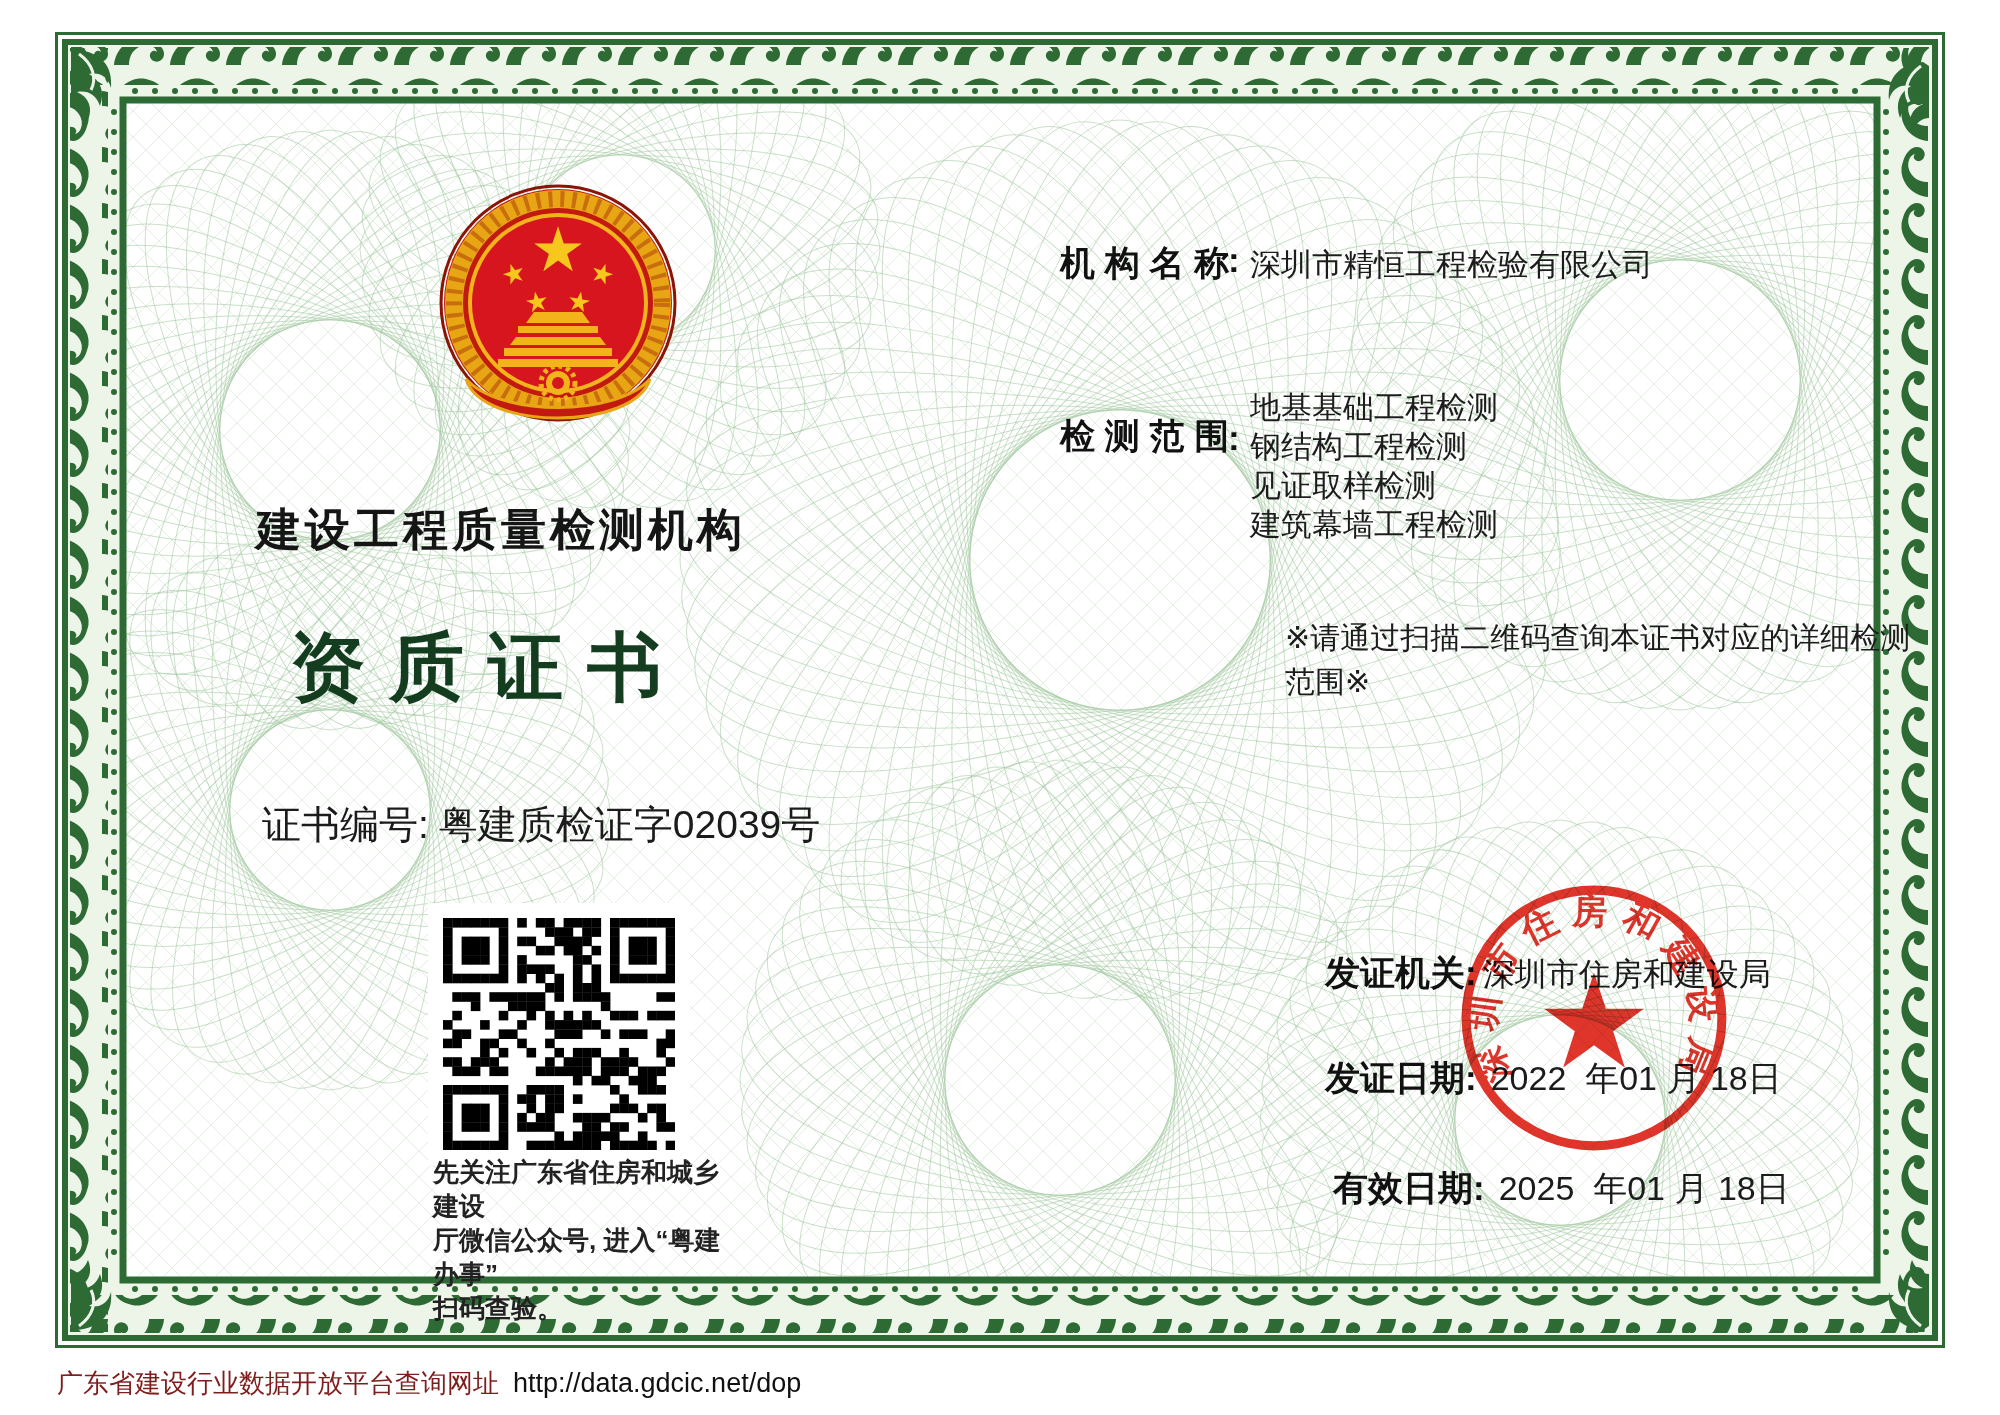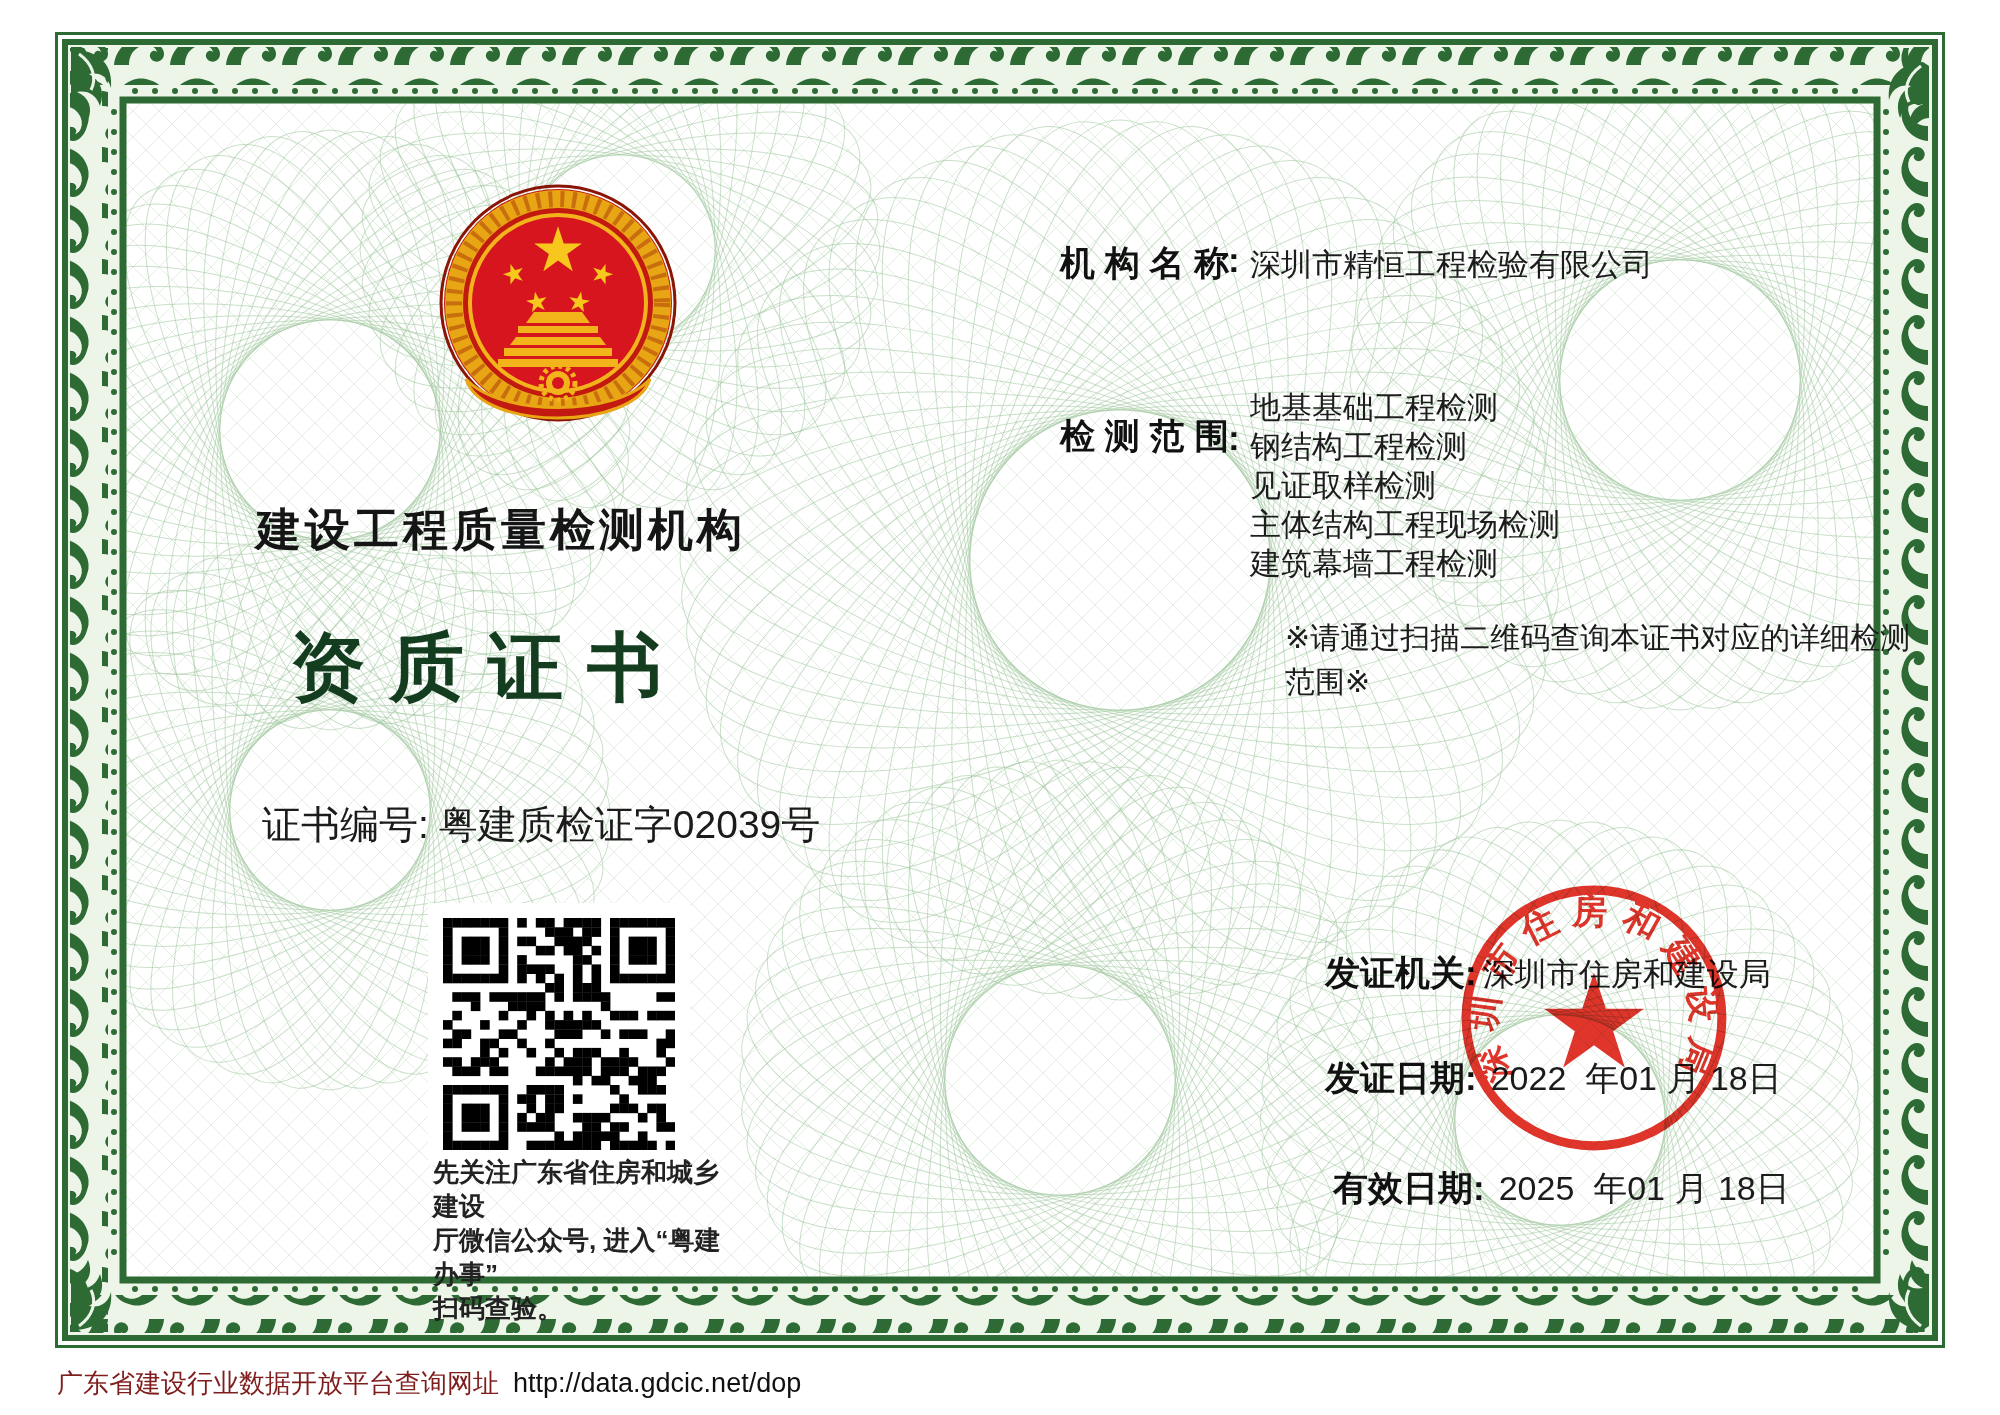--- a/index.html
+++ b/index.html
@@ -632,21 +632,20 @@
   <div class="abs fieldlabel org-label">机 构 名 称</div>
   <div class="abs org-colon">:</div>
   <div class="abs org-value">深圳市精恒工程检验有限公司</div>
 
   <div class="abs fieldlabel scope-label">检 测 范 围</div>
   <div class="abs scope-colon">:</div>
   <div class="abs scope-items">
     <div>地基基础工程检测</div>
     <div>钢结构工程检测</div>
     <div>见证取样检测</div>
-    <div>主体结构工程现场检测</div>
     <div>建筑幕墙工程检测</div>
   </div>
   <div class="abs scope-note">※请通过扫描二维码查询本证书对应的详细检测范围※</div>
 
   <div class="abs row issuer-row">
     <span class="row-label">发证机关:</span>
     <span class="row-value" style="margin-left:6px;">深圳市住房和建设局</span>
   </div>
   <div class="abs row issue-row">
     <span class="row-label">发证日期:</span>

